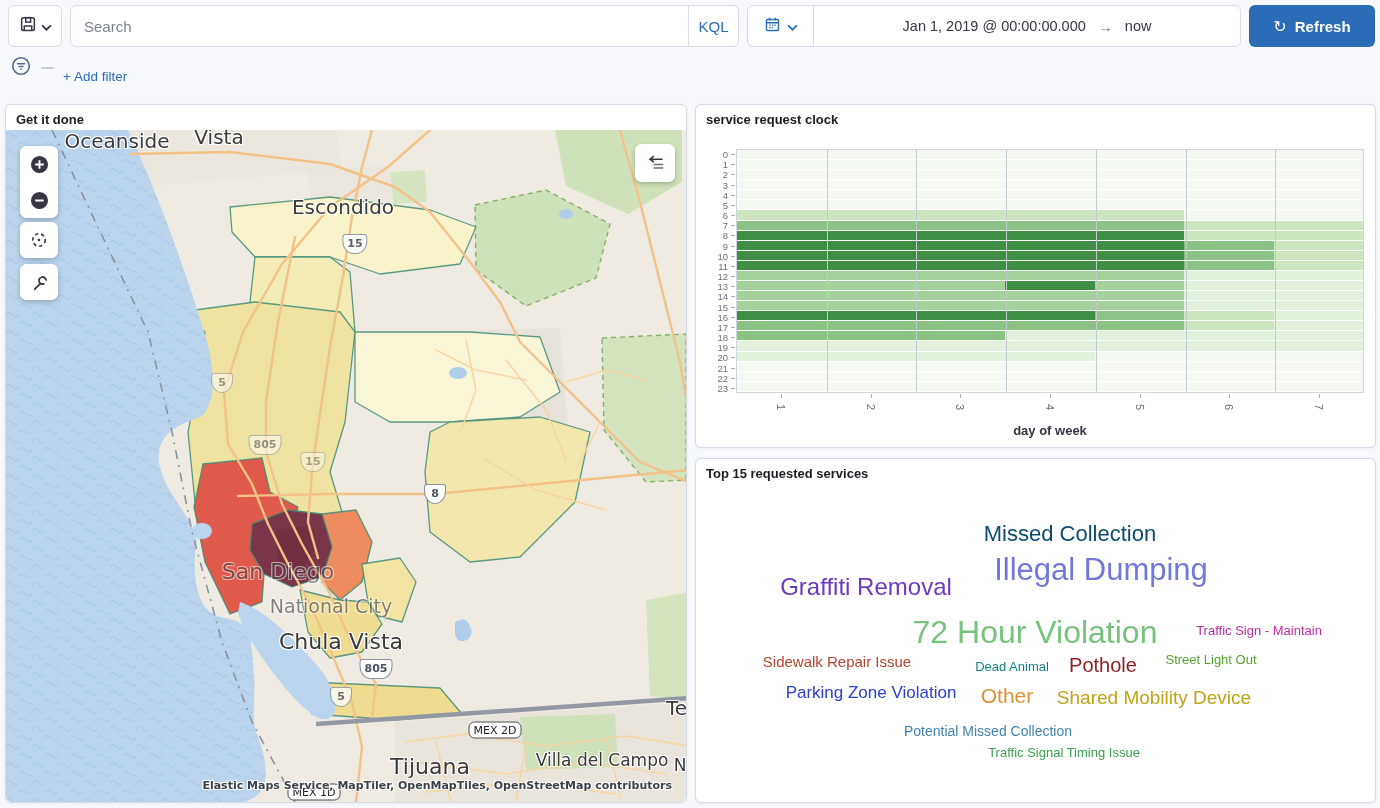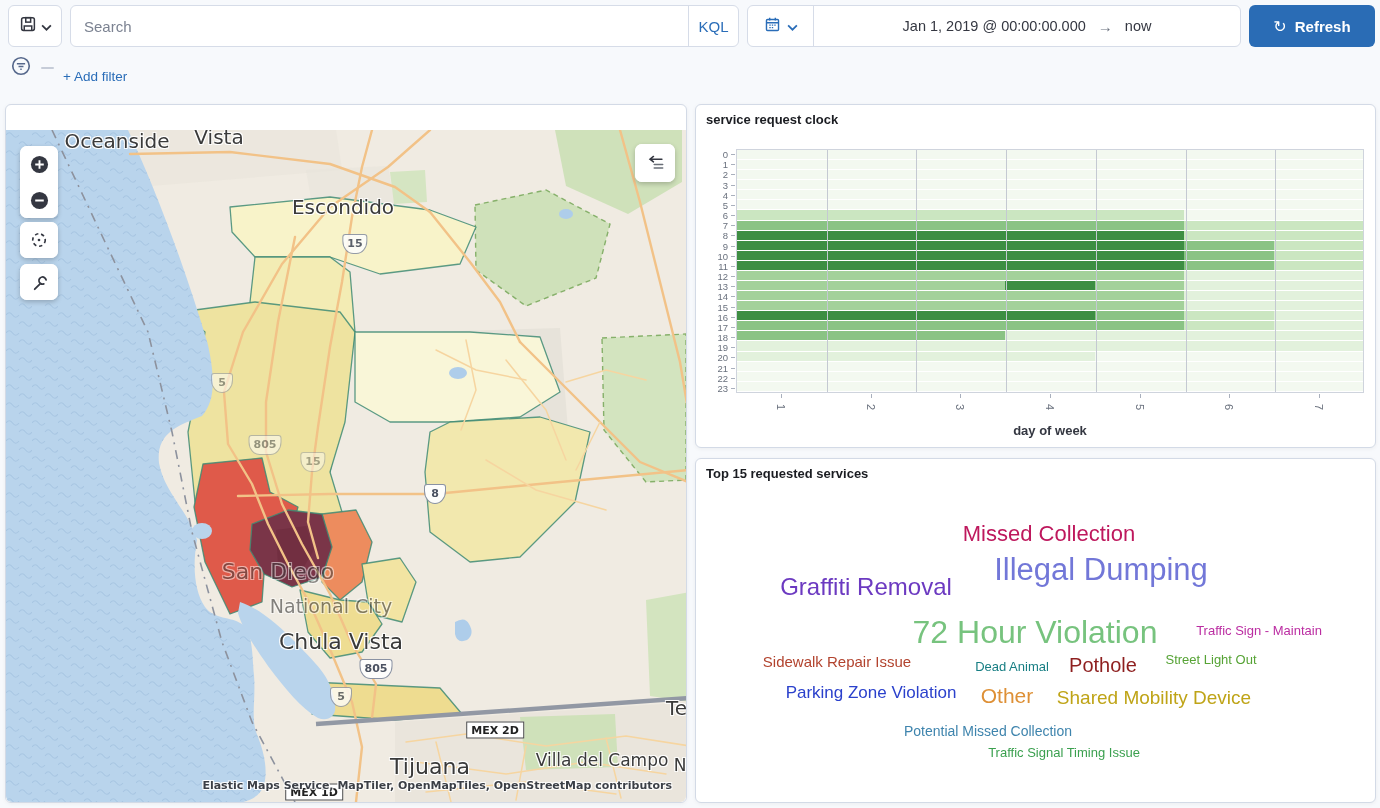--- a/index.html
+++ b/index.html
@@ -39,21 +39,21 @@
   .map-wrap { position:absolute; left:0; right:0; top:25px; bottom:0; overflow:hidden; border-radius:0 0 6px 6px; }
   .map-wrap svg.map { position:absolute; left:0; top:0; }
   .map-overlay { position:absolute; inset:0; pointer-events:none; }
   .city-label { position:absolute; white-space:nowrap; color:#3a3a3a; font-family:"DejaVu Sans",sans-serif;
     transform:translate(-50%,-50%);
     text-shadow:-1px -1px 0 rgba(255,255,255,.9),1px -1px 0 rgba(255,255,255,.9),
                 -1px 1px 0 rgba(255,255,255,.9),1px 1px 0 rgba(255,255,255,.9); }
   .shield { position:absolute; transform:translate(-50%,-50%); background:#fdfdfb; border:1.6px solid #8a92a3;
     border-radius:3px 3px 11px 11px / 3px 3px 13px 13px; color:#4a5160; font-size:11px; font-weight:700;
     min-width:22px; padding:2px 4px 3px; text-align:center; font-family:"DejaVu Sans",sans-serif; }
-  .shield.mex { border:1.2px solid #4a4a4a; border-radius:0; background:#fff; color:#222; font-weight:700; padding:1px 4px; }
+  .shield.mex { border:1.2px solid #4a4a4a; border-radius:6px; background:#fff; color:#222; font-weight:400; padding:1px 4px; }
   .attribution { position:absolute; right:14px; bottom:10px; font-size:11px; font-weight:700; color:#3b3f46;
     font-family:"DejaVu Sans",sans-serif;
     text-shadow:-1px -1px 0 rgba(255,255,255,.85),1px -1px 0 rgba(255,255,255,.85),
                 -1px 1px 0 rgba(255,255,255,.85),1px 1px 0 rgba(255,255,255,.85); }
   .map-ctl { position:absolute; background:#fff; border-radius:7px; box-shadow:0 2px 5px rgba(0,0,0,.22); overflow:hidden; }
   .map-btn { width:38px; height:36px; display:flex; align-items:center; justify-content:center; cursor:pointer; background:#fff; border:0; }
   #zoom-group { left:14px; top:16px; }
   #fit-btn    { left:14px; top:92px; }
   #tools-btn  { left:14px; top:134px; }
   #legend-btn { right:11px; top:14px; }
@@ -135,20 +135,21 @@
     <svg width="22" height="22" viewBox="0 0 24 24" fill="none" stroke="#56688c" stroke-width="1.8">
       <circle cx="12" cy="12" r="9"></circle>
       <path d="M7.5 9.5 h9 M9.3 12.5 h5.4 M11.2 15.5 h1.6"></path>
     </svg>
   </span>
   <span class="filter-dash"></span>
   <a class="add-filter">+ Add filter</a>
 </div>
 
 <div class="panel" id="map-panel">
+  <div class="panel-title">Get it done</div>
   <div class="map-wrap">
     <svg class="map" width="680" height="674" viewBox="0 0 680 674">
       <defs>
         <pattern id="waves" width="26" height="18" patternUnits="userSpaceOnUse">
           <path d="M0 5 q3.2 -4.5 6.5 0 t6.5 0" fill="none" stroke="#a8c6e2" stroke-width="1.1"></path>
           <path d="M13 14 q3.2 -4.5 6.5 0 t6.5 0" fill="none" stroke="#a8c6e2" stroke-width="1.1"></path>
         </pattern>
       </defs>
 
       <rect x="0" y="0" width="680" height="674" fill="#f0ebe2"></rect>
@@ -584,21 +585,21 @@
         <div class="hm-xtick" style="left: 615.143px; top: 259px;"></div>
         <div class="hm-xlab" style="left: 615.143px; top: 272px;">7</div>
       </div>
     <div class="x-axis-title">day of week</div>
   </div>
 </div>
 
 <div class="panel" id="cloud-panel">
   <div class="panel-title">Top 15 requested services</div>
   <div class="cloud" id="cloud">
-      <span class="cloud-word" style="left: 353px; top: 75px; color: #be185d; font-size: 22px;">Missed Collection</span>
+      <span class="cloud-word" style="left: 374px; top: 75px; color: #0c4a6e; font-size: 22px;">Missed Collection</span>
       <span class="cloud-word" style="left: 170px; top: 128px; color: rgb(108, 58, 193); font-size: 24px;">Graffiti Removal</span>
       <span class="cloud-word" style="left: 405px; top: 111px; color: rgb(114, 119, 216); font-size: 31px;">Illegal Dumping</span>
       <span class="cloud-word" style="left: 339px; top: 173px; color: rgb(119, 195, 126); font-size: 32px;">72 Hour Violation</span>
       <span class="cloud-word" style="left: 563px; top: 171px; color: rgb(187, 45, 162); font-size: 13px;">Traffic Sign - Maintain</span>
       <span class="cloud-word" style="left: 141px; top: 202px; color: rgb(178, 67, 46); font-size: 15px;">Sidewalk Repair Issue</span>
       <span class="cloud-word" style="left: 316px; top: 207px; color: rgb(23, 126, 131); font-size: 13px;">Dead Animal</span>
       <span class="cloud-word" style="left: 407px; top: 206px; color: rgb(142, 31, 31); font-size: 20px;">Pothole</span>
       <span class="cloud-word" style="left: 515px; top: 200px; color: rgb(86, 163, 53); font-size: 13px;">Street Light Out</span>
       <span class="cloud-word" style="left: 175px; top: 234px; color: rgb(43, 65, 204); font-size: 17px;">Parking Zone Violation</span>
       <span class="cloud-word" style="left: 311px; top: 237px; color: rgb(222, 144, 54); font-size: 21px;">Other</span>

